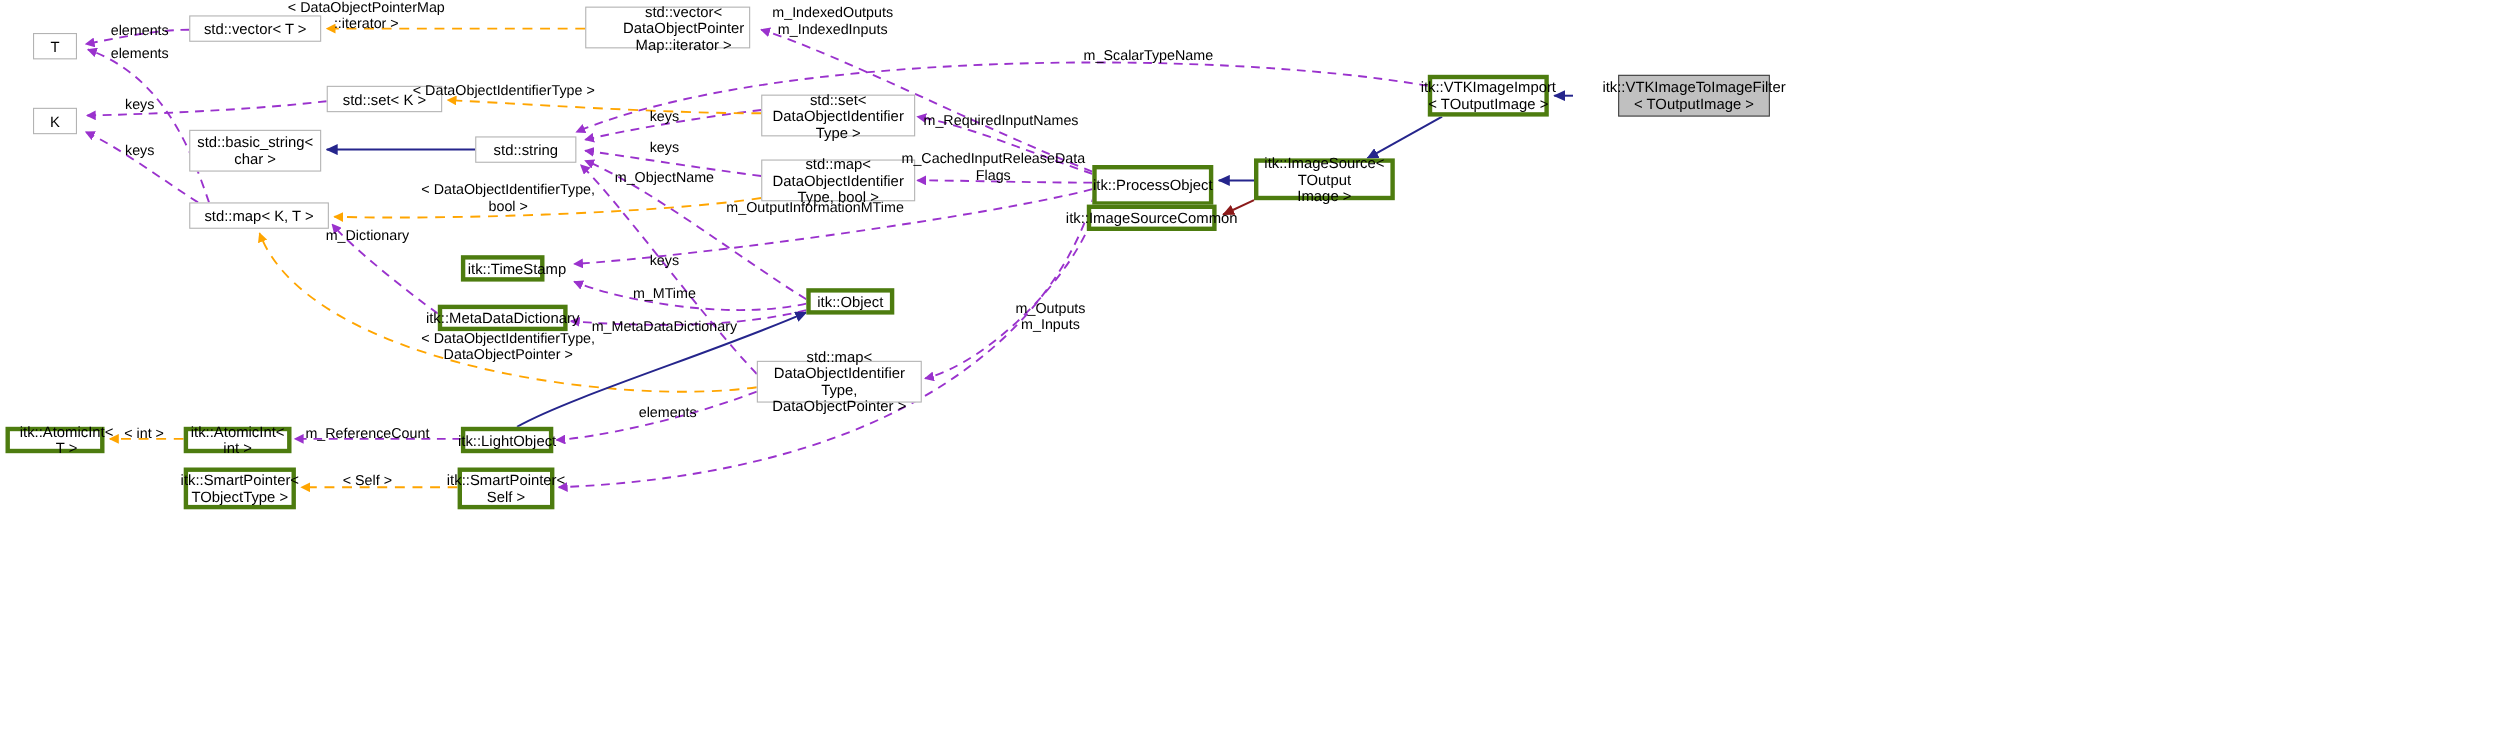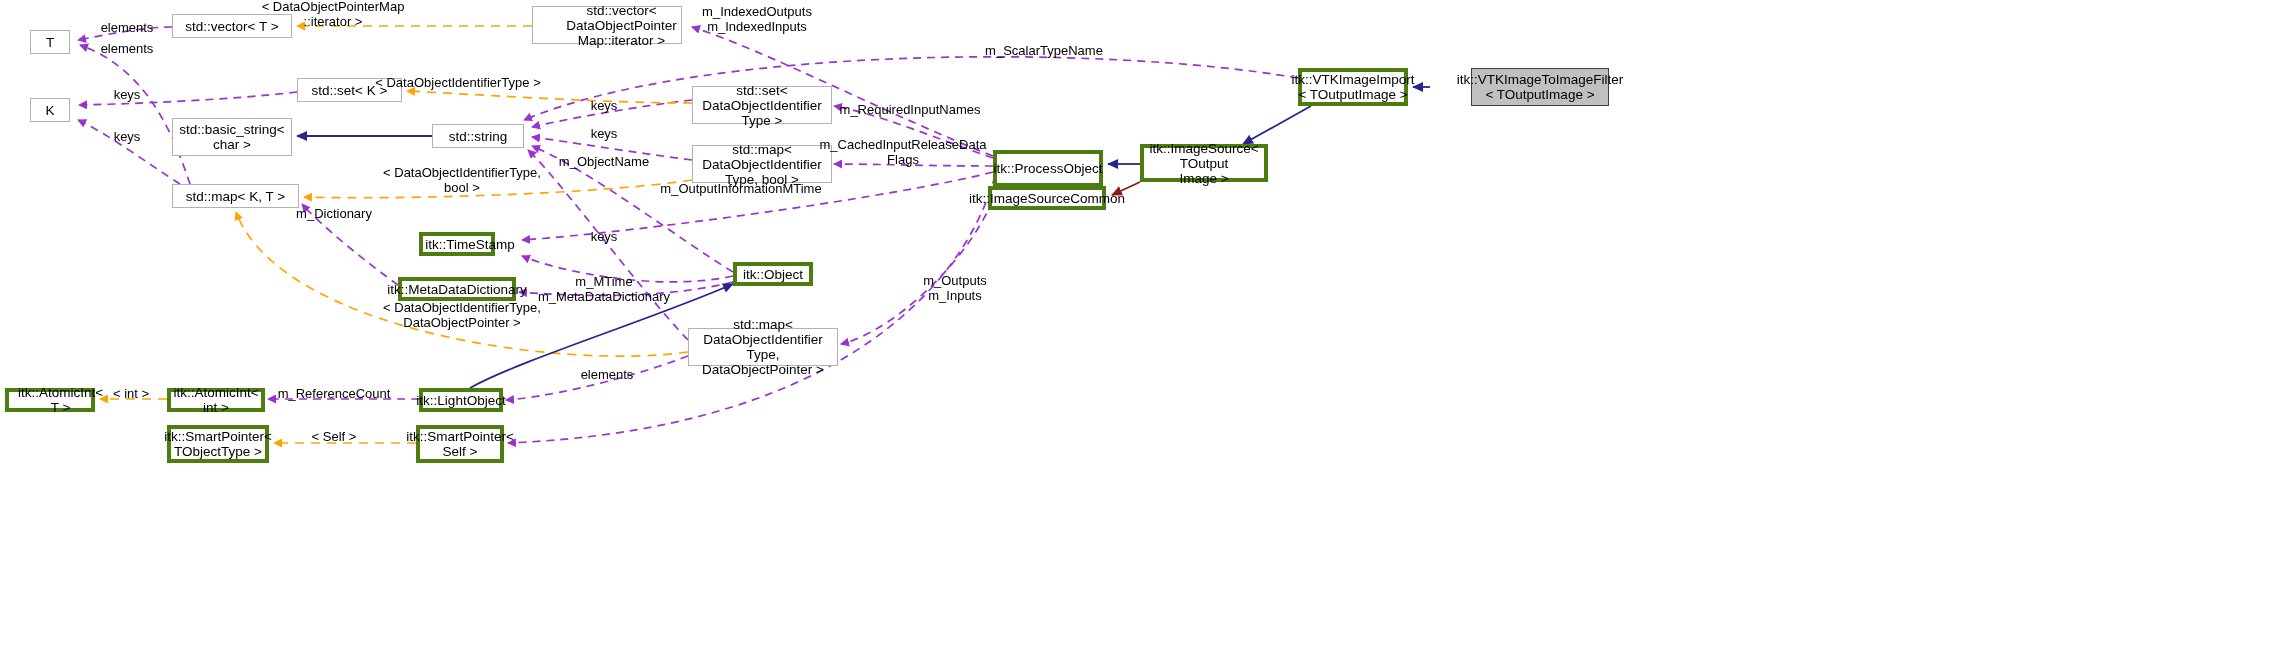--- a/index.html
+++ b/index.html
@@ -199,21 +199,21 @@
   <div class="edge-label" style="left:604px;  top:134px;">keys</div>
   <div class="edge-label" style="left:910px;  top:110px;">m_RequiredInputNames</div>
   <div class="edge-label" style="left:903px;  top:152px;">m_CachedInputReleaseData
 Flags</div>
   <div class="edge-label" style="left:604px;  top:162px;">m_ObjectName</div>
   <div class="edge-label" style="left:462px;  top:180px;">&lt; DataObjectIdentifierType,
 bool &gt;</div>
   <div class="edge-label" style="left:741px;  top:189px;">m_OutputInformationMTime</div>
   <div class="edge-label" style="left:334px;  top:214px;">m_Dictionary</div>
   <div class="edge-label" style="left:604px;  top:237px;">keys</div>
-  <div class="edge-label" style="left:604px;  top:267px;margin-top:15px;">m_MTime</div>
+  <div class="edge-label" style="left:604px;  top:267px;">m_MTime</div>
   <div class="edge-label" style="left:604px;  top:297px;">m_MetaDataDictionary</div>
   <div class="edge-label" style="left:462px;  top:315px;">&lt; DataObjectIdentifierType,
 DataObjectPointer &gt;</div>
   <div class="edge-label" style="left:955px;  top:288px;">m_Outputs
 m_Inputs</div>
   <div class="edge-label" style="left:607px;  top:375px;">elements</div>
   <div class="edge-label" style="left:131px;  top:394px;">&lt; int &gt;</div>
   <div class="edge-label" style="left:334px;  top:394px;">m_ReferenceCount</div>
   <div class="edge-label" style="left:334px;  top:437px;">&lt; Self &gt;</div>
 </div>

